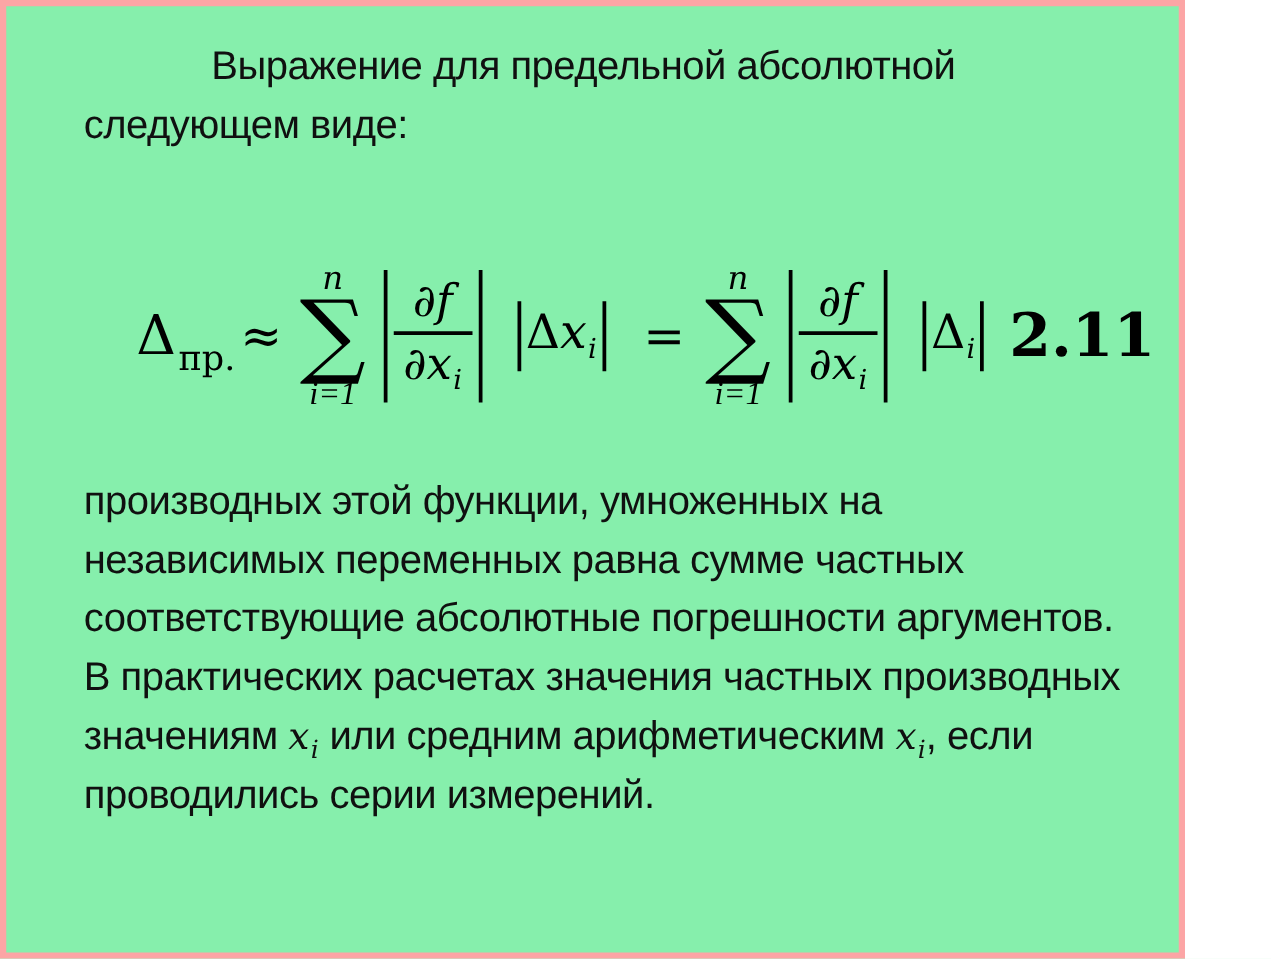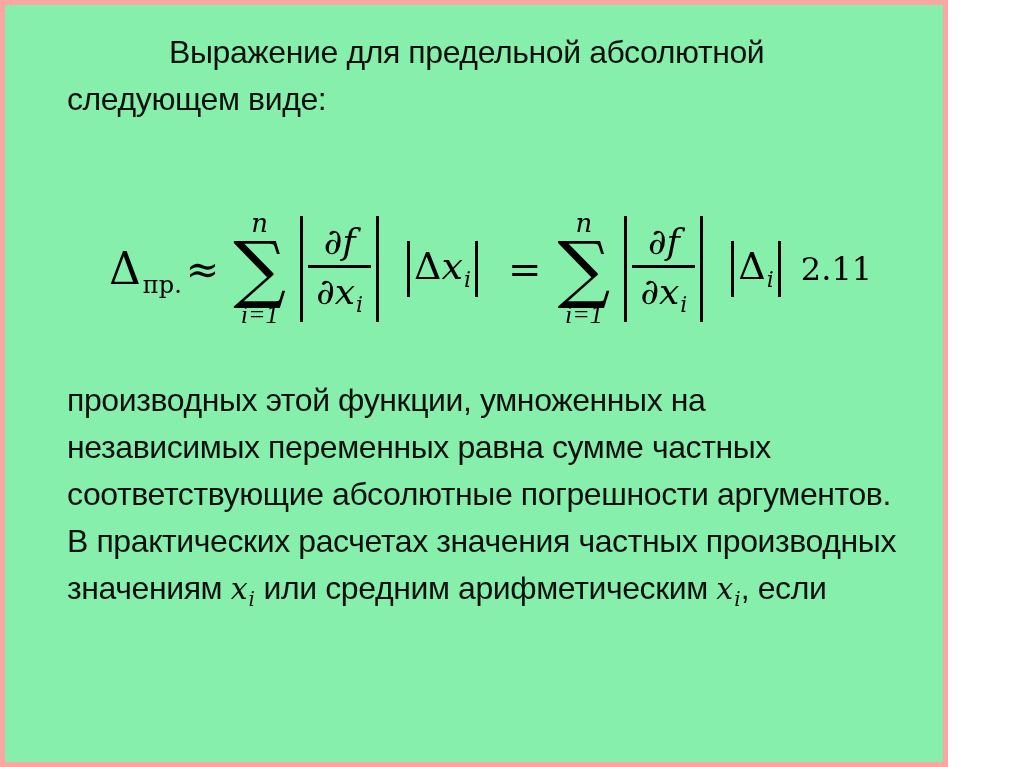--- a/index.html
+++ b/index.html
@@ -15,21 +15,21 @@
   .para2 { top:372px; }
 
   .mvar { font-family:"DejaVu Serif", serif; font-style:italic; font-size:30px; letter-spacing:0; }
   .msub { font-family:"DejaVu Serif", serif; font-style:italic; font-size:20px; vertical-align:-7px; margin-left:1px; letter-spacing:0; }
 
   .formula-block { position:absolute; left:104px; right:58px; top:188px; height:152px; display:flex; align-items:center; }
   .formula { display:flex; align-items:center; font-family:"DejaVu Serif", serif; color:#000; }
 
   .lhs { display:flex; align-items:flex-start; }
   .lhs-sym { font-size:44px; line-height:1; }
-  .lhs-sub { font-size:24px; line-height:1; transform:translateY(26px); margin-left:2px; }
+  .lhs-sub { font-size:28px; line-height:1; transform:translateY(26px); margin-left:2px; }
   .rel { font-size:40px; margin:0 8px 0 4px; }
   .eq  { font-size:40px; margin:0 10px; }
 
   .bigsum { display:flex; flex-direction:column; align-items:center; margin:0 6px; }
   .sum-upper { font-style:italic; font-size:26px; line-height:1; }
   .sum-sym { font-size:74px; line-height:0.88; }
   .sum-lower { font-style:italic; font-size:26px; line-height:1;font-family:Liberation Serif, serif; }
 
   .absfrac { display:flex; align-items:center; gap:5px; margin:0 8px; }
   .tallbar { width:3px; height:106px; background:#000; }
@@ -37,21 +37,21 @@
   .frac-num { font-style:italic; font-size:36px; line-height:1.2; padding:0 8px 2px; }
   .frac-bar { height:3px; background:#000; align-self:stretch; }
   .frac-den { font-style:italic; font-size:36px; line-height:1.2; padding:2px 8px 0; }
   .ssub { font-family:"DejaVu Serif", serif; font-style:italic; font-size:22px; vertical-align:-8px; margin-left:1px; }
 
   .absgrp { display:flex; align-items:center; gap:4px; margin:0 20px; }
   .shortbar { width:3px; height:56px; background:#000; }
   .abs-body { font-size:38px; line-height:1; }
   .g-var { font-style:italic; }
 
-  .eqnum { margin-left:auto; font-family:"DejaVu Serif", serif; font-size:32px; color:#000; padding-right:18px; }
+  .eqnum { margin-left:auto; font-family:"DejaVu Serif", serif; font-size:48px; color:#000; padding-right:18px;font-weight:bold; }
 </style>
 </head>
 <body>
 
 <div class="slide">
 
   <div class="para para1">
     <div class="line indent"><span>Выражение для предельной абсолютной</span></div>
     <div class="line"><span>следующем виде:</span></div>
   </div>
@@ -112,15 +112,16 @@
     </div>
     <div class="eqnum">2.11</div>
   </div>
 
   <div class="para para2">
     <div class="line"><span>производных этой функции, умноженных на</span></div>
     <div class="line"><span>независимых переменных равна сумме частных</span></div>
     <div class="line"><span>соответствующие абсолютные погрешности аргументов.</span></div>
     <div class="line"><span>В практических расчетах значения частных производных</span></div>
     <div class="line"><span>значениям </span><span class="mvar">x</span><span class="msub">i</span><span> или средним арифметическим </span><span class="mvar">x</span><span class="msub">i</span><span>, если</span></div>
+    <div class="line"><span>проводились серии измерений.</span></div>
   </div>
 
 </div>
 
 </body></html>

